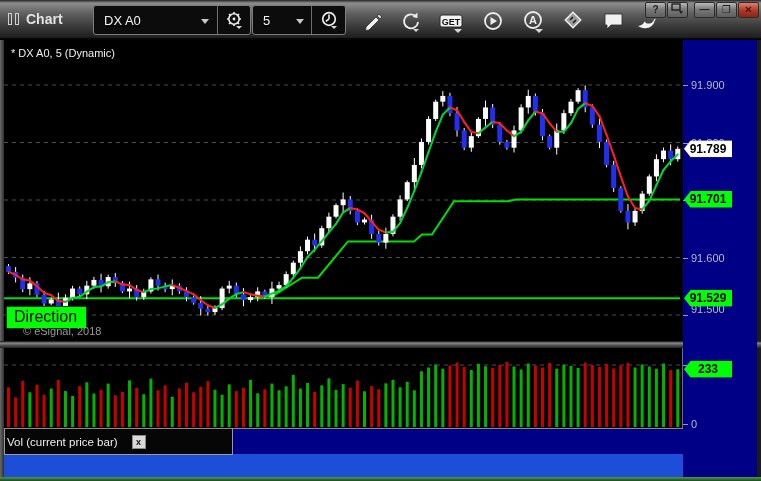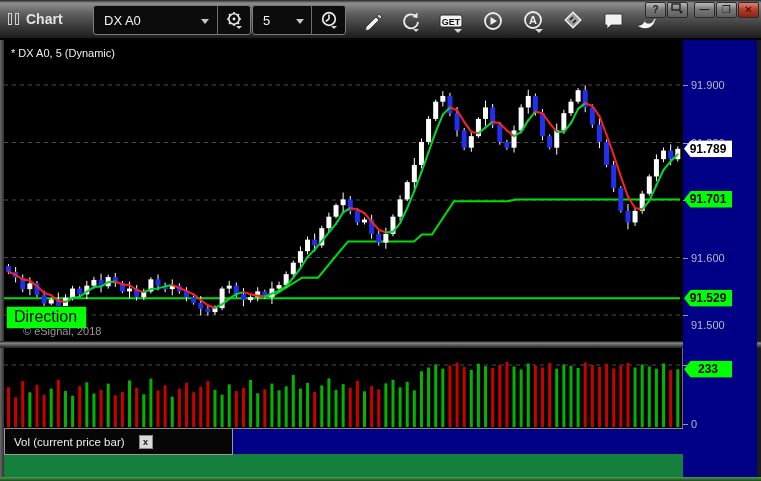--- a/index.html
+++ b/index.html
@@ -1,18 +1,18 @@
 <!DOCTYPE html>
 <html><head>
 <meta charset="utf-8">
 <style>
   html,body{margin:0;padding:0;background:#000;}
   *{box-sizing:border-box;}
   body{font-family:"Liberation Sans","DejaVu Sans",sans-serif;}
-  #win{position:relative;width:761px;height:481px;background:#15803d;overflow:hidden;}
+  #win{position:relative;width:761px;height:481px;background:#1d4ed8;overflow:hidden;}
 
   
   #toolbar{position:absolute;left:0;top:0;width:761px;height:40px;
     background:linear-gradient(180deg,#242424 0%,#8e8e8e 8%,#606060 35%,#383838 72%,#1d1d1d 100%);
     border-bottom:2px solid #050505;}
   .app-title{position:absolute;left:26px;top:11px;font-size:14px;font-weight:bold;color:#e3e3e3;}
   .chart-glyph{position:absolute;left:8px;top:13px;width:14px;height:13px;}
   .chart-glyph i{position:absolute;top:0;width:4px;height:12px;border:1px solid #cfcfcf;background:transparent;}
   .chart-glyph i.b1{left:0;} .chart-glyph i.b2{left:7px;}
   .well-group{position:absolute;top:5px;height:30px;background:#0c0c0c;border:1px solid #7d7d7d;border-radius:3px;display:flex;}
@@ -43,21 +43,21 @@
     clip-path:polygon(0 50%,14% 0,100% 0,100% 100%,14% 100%);
     font-size:12px;font-weight:bold;color:#000;text-align:center;line-height:17px;}
   .legend{position:absolute;left:7px;top:7px;font-size:11px;color:#f0f0f0;}
   .copyright{position:absolute;left:19px;bottom:4px;font-size:11px;color:#9a9a9a;margin-top:33px;}
   .direction{position:absolute;left:2px;top:266px;background:#00ff00;border:1px solid #003c00;
     color:#000;font-size:16px;padding:1px 9px 2px 7px;}
 
   
   #tab-row{position:absolute;left:4px;top:428px;width:679px;height:26px;background:#000087;border-top:1px solid #8a8a8a;}
   #vol-tab{position:absolute;left:0;top:0;width:229px;height:26px;background:#060606;border:1px solid #9a9a9a;border-top:none;
-    color:#eee;font-size:11.5px;display:flex;align-items:center;padding-left:9px;cursor:pointer;}
+    color:#eee;font-size:11.5px;display:flex;align-items:center;padding-left:2px;cursor:pointer;}
   #vol-tab .x{margin-left:14px;width:14px;height:14px;border:1px solid #8a8a8a;background:#d9d9d9;color:#111;
     font-size:9px;line-height:12px;text-align:center;font-weight:bold;cursor:pointer;}
   #time-row{position:absolute;left:4px;top:454px;width:679px;height:23px;background:#000087;}
   .time-lbl{position:absolute;top:5px;transform:translateX(-50%);font-size:11.5px;color:#e2e2e2;}
   .time-tick{position:absolute;top:0;width:1px;height:4px;background:#cfcfcf;}
   #dyn{position:absolute;left:1px;top:1px;font-size:15px;font-weight:bold;color:#fff;}
   #lockbox{position:absolute;left:40px;top:2px;width:17px;height:17px;background:#3a3a3a;border:1px solid #b5b5b5;border-radius:2px;cursor:pointer;}
 </style>
 </head>
 <body>
@@ -587,21 +587,21 @@
 
   <div id="axis-col">
       <span class="axis-lbl" style="top: 45px;">91.900</span>
       <span class="axis-tick" style="top: 45px;"></span>
       <span class="axis-lbl" style="top: 103px;">91.800</span>
       <span class="axis-tick" style="top: 103px;"></span>
       <span class="axis-lbl" style="top: 160px;">91.700</span>
       <span class="axis-tick" style="top: 160px;"></span>
       <span class="axis-lbl" style="top: 218px;">91.600</span>
       <span class="axis-tick" style="top: 218px;"></span>
-      <span class="axis-lbl" style="top: 285px; text-align: right;">91.500</span>
+      <span class="axis-lbl" style="top: 269px; text-align: right;">91.500</span>
       <span class="axis-tick" style="top: 275px;"></span>
       <span class="axis-lbl" style="top: 325px;">250</span>
       <span class="axis-tick" style="top: 325px;"></span>
       <span class="axis-lbl" style="top: 384px;">0</span>
       <span class="axis-tick" style="top: 384px;"></span>
       <span class="price-tag" style="top: 108.825px; background: rgb(255, 255, 255);">91.789</span>
       <span class="price-tag" style="top: 159.425px; background: rgb(0, 255, 0);">91.701</span>
       <span class="price-tag" style="top: 258.325px; background: rgb(0, 255, 0);">91.529</span>
       <span class="price-tag" style="top: 329.216px; background: rgb(0, 255, 0);">233</span>
     </div>

